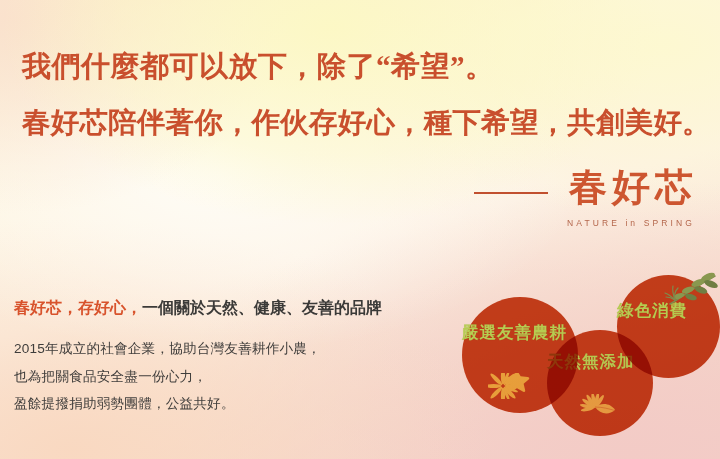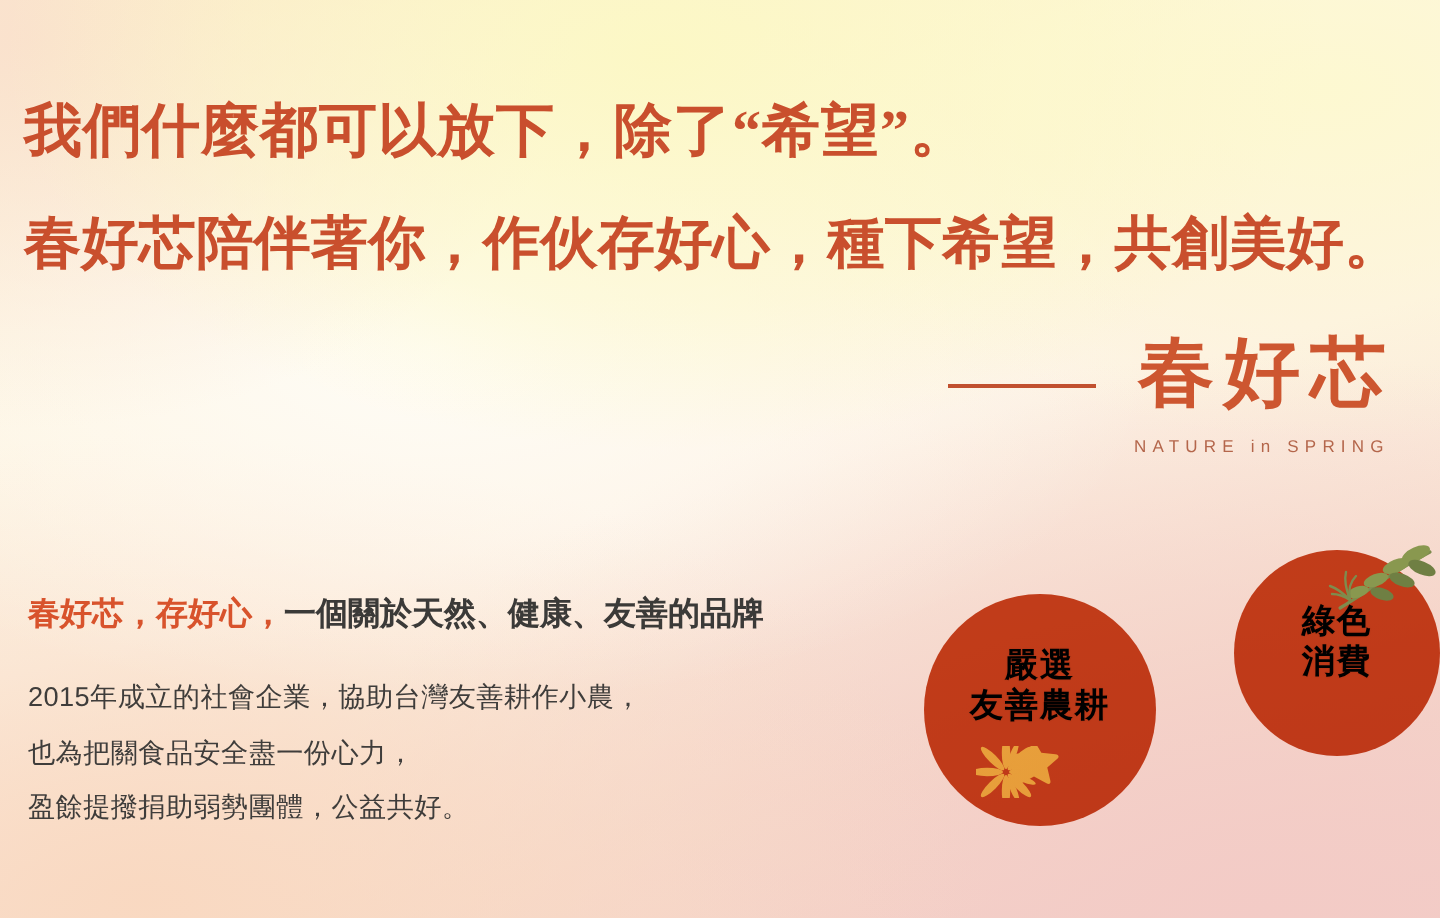--- a/index.html
+++ b/index.html
@@ -30,21 +30,21 @@
       radial-gradient(ellipse 46% 52% at 2% 4%,    rgba(250,225,205,0.95) 0%, rgba(250,228,210,0.35) 55%, rgba(250,228,210,0) 82%),
       radial-gradient(ellipse 60% 46% at 30% 38%,  rgba(255,253,248,0.92) 0%, rgba(255,253,248,0.30) 55%, rgba(255,253,248,0) 85%),
       radial-gradient(ellipse 70% 60% at 10% 98%,  rgba(249,216,192,0.95) 0%, rgba(249,219,197,0.40) 52%, rgba(249,219,197,0) 84%),
       radial-gradient(ellipse 78% 70% at 88% 99%,  rgba(243,203,198,0.98) 0%, rgba(243,205,199,0.48) 50%, rgba(243,205,199,0) 86%),
       linear-gradient(165deg, #faeccf 0%, #fdf5e0 26%, #fdf2e4 52%, #f7ddcd 78%, #f2ccc6 100%);
   }
 
   
   .headlines {
     position: absolute;
-    left: 12px;
+    left: 22px;
     top: 52px;
     width: 690px;
   }
   .headline {
     font-family: "Liberation Serif", "DejaVu Serif", serif;
     font-weight: 700;
     font-size: 29px;
     line-height: 1.0;
     color: #c94f2d;
     letter-spacing: 0.5px;
@@ -127,23 +127,22 @@
     top: 268px;
     width: 270px;
     height: 191px;
   }
   .badge {
     position: absolute;
     border-radius: 50%;
     background: #c8461f;
     mix-blend-mode: multiply;
     display: flex;
-    flex-direction: column;
-    align-items: center;
-    color: #000000;
+    align-items: flex-start;
+    color: #bef264;
   }
   .badge .badge-label {
     font-family: "Liberation Serif", "DejaVu Serif", serif;
     font-weight: 700;
     font-size: 16.5px;
     line-height: 1.22;
     text-align: center;
     letter-spacing: 1px;
     white-space: nowrap;
     text-shadow: 0 0 1px rgba(0,0,0,0.12);
@@ -230,20 +229,41 @@
           </g>
 
           <path d="M40 1.5 L44.6 9.2 L53.4 10.1 C55.4 10.3 56 11.6 54.6 13 L48.3 18.4
                    L50.2 26.6 C50.6 28.5 49.5 29.3 47.8 28.3 L40 24.0 L32.2 28.3
                    C30.5 29.3 29.4 28.5 29.8 26.6 L31.7 18.4 L25.4 13
                    C24.0 11.6 24.6 10.3 26.6 10.1 L35.4 9.2 Z" transform="translate(-3,-4) scale(0.80)"></path>
         </g>
       </svg>
     </div>
 
+    <div class="badge" id="badge-natural">
+      <div class="badge-label">天然</div>
+      <div class="badge-label">無添加</div>
+      <svg class="badge-icon" id="icon-leaf-gold" viewBox="0 0 40 26">
+        <g fill="#f0bf52">
+
+          <g transform="translate(15,14)">
+            <ellipse cx="0" cy="-8" rx="1.9" ry="7.5" transform="rotate(-55)"></ellipse>
+            <ellipse cx="0" cy="-8" rx="1.9" ry="7.5" transform="rotate(-32)"></ellipse>
+            <ellipse cx="0" cy="-8" rx="1.9" ry="7.5" transform="rotate(-10)"></ellipse>
+            <ellipse cx="0" cy="-8" rx="1.9" ry="7.5" transform="rotate(12)"></ellipse>
+            <ellipse cx="0" cy="-8" rx="1.9" ry="7.5" transform="rotate(34)"></ellipse>
+            <ellipse cx="0" cy="-8" rx="1.9" ry="7.5" transform="rotate(-78)"></ellipse>
+            <ellipse cx="0" cy="-8" rx="1.7" ry="6.4" transform="rotate(-100)"></ellipse>
+          </g>
+
+          <path d="M15 13 C22 8, 31 9.5, 35 16 C29 21.5, 20 20.5, 15 13 Z"></path>
+        </g>
+        <path d="M15 13 C23 13, 29 15, 34.5 16.4" stroke="#c8461f" stroke-width="0.9" fill="none" opacity="0.45"></path>
+      </svg>
+    </div>
 
     <div class="badge" id="badge-green">
       <div class="badge-label">綠色</div>
       <div class="badge-label">消費</div>
     </div>
 
     <svg id="icon-green-sprig" viewBox="0 0 58 42">
 
       <path d="M8 34 C20 27, 34 16, 53 6" stroke="#7e8c4e" stroke-width="1.6" fill="none" stroke-linecap="round"></path>
 

